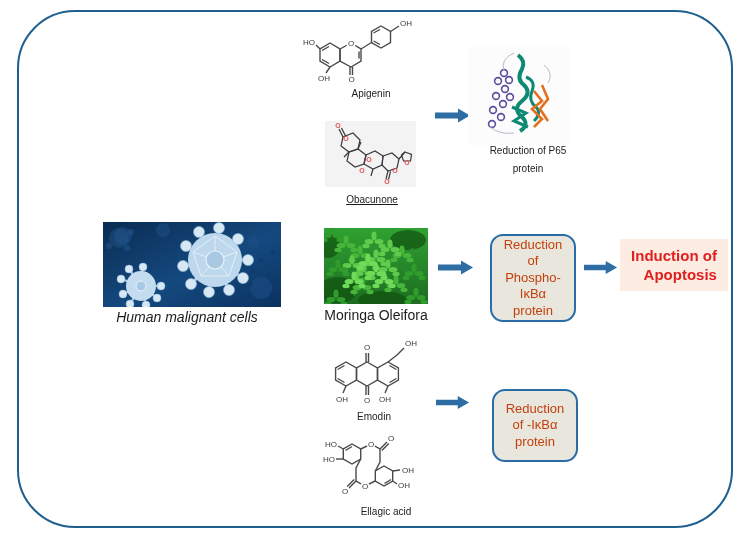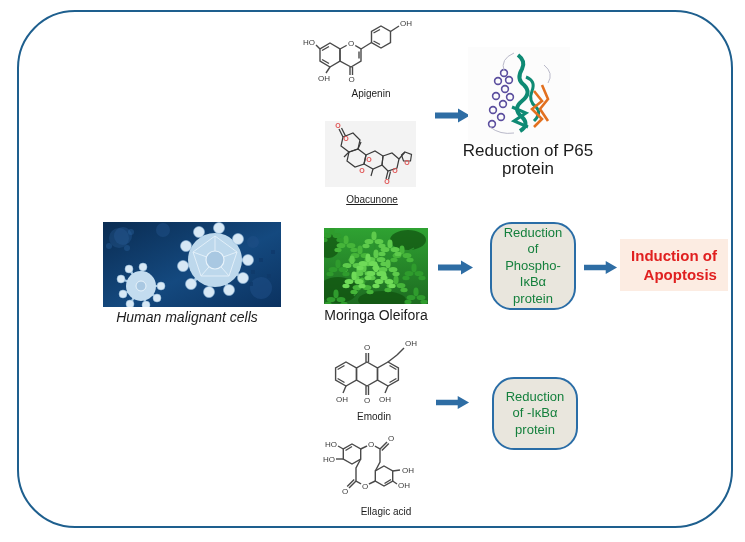--- a/index.html
+++ b/index.html
@@ -12,23 +12,23 @@
     left:17px;top:10px;width:716px;height:518px;
     border:2.5px solid #1e5f8e;border-radius:58px;box-sizing:border-box;
   }
   .caption{
     text-align:center;font-size:10px;color:#1c1c1c;line-height:18px;
   }
   .pre{white-space:pre-line;}
   .panel-gray{background:#f3f3f3;}
   .panel-white{background:#fcfcfc;}
   .outcome-box{
-    box-sizing:border-box;background:#e9e6dd;border:2.5px solid #2a6da6;border-radius:22px;
+    box-sizing:border-box;background:#e9e6dd;border:2.5px solid #2a6da6;border-radius:13px;
     display:flex;align-items:center;justify-content:center;text-align:center;
-    font-size:13px;line-height:16.4px;color:#15803d;
+    font-size:13px;line-height:16.4px;color:#c2410c;margin-top:12px;
   }
   .apoptosis-box{
     box-sizing:border-box;background:#fcece2;
     display:flex;align-items:center;justify-content:center;text-align:right;
     font-size:15px;line-height:19px;font-weight:bold;color:#e02020;
   }
   .arrow{width:36px;height:15px;}
   svg text{font-family:"Liberation Sans", sans-serif;}
 </style>
 </head>
@@ -84,21 +84,21 @@
         <circle cx="24" cy="77" r="3.4"></circle>
       <circle cx="41" cy="33" r="3.4"></circle>
         <circle cx="42" cy="50" r="3.4"></circle>
     </g>
     <g stroke="#e2701f" stroke-width="2.6" fill="none">
       <path d="M66,44 l8,10 l-10,8 l10,10 l-8,8"></path>
       <path d="M74,38 l6,14 l-8,10 l8,12"></path>
     </g>
     <path d="M46,6 q-14,6 -10,18 M22,80 q10,8 24,6 M80,36 q6,-10 -4,-18" stroke="#b9b9c9" stroke-width="1" fill="none"></path>
   </svg>
-  <div class="abs caption pre" style="left:458px;top:142px;width:140px;font-size:17px;">Reduction of P65
+  <div class="abs caption pre" style="left:458px;top:142px;width:140px;font-size:10px;">Reduction of P65
 protein</div>
 
   <svg class="abs panel-gray" style="left:325px;top:121px;" width="91" height="66" viewBox="0 0 91 66">
     <rect x="0" y="0" width="91" height="66" fill="#f3f3f3"></rect>
     <g stroke="#3a3a3a" stroke-width="1.2" fill="none">
       <polygon points="18,16 28,12 35,19 33,28 24,31 16,25"></polygon>
       <polygon points="24,31 33,28 41,34 39,43 30,46 22,40"></polygon>
       <polygon points="41,34 50,30 58,35 57,44 48,48 39,43"></polygon>
       <polygon points="58,35 67,32 74,38 72,47 63,50 57,44"></polygon>
       <line x1="14" y1="8" x2="18" y2="16"></line>

